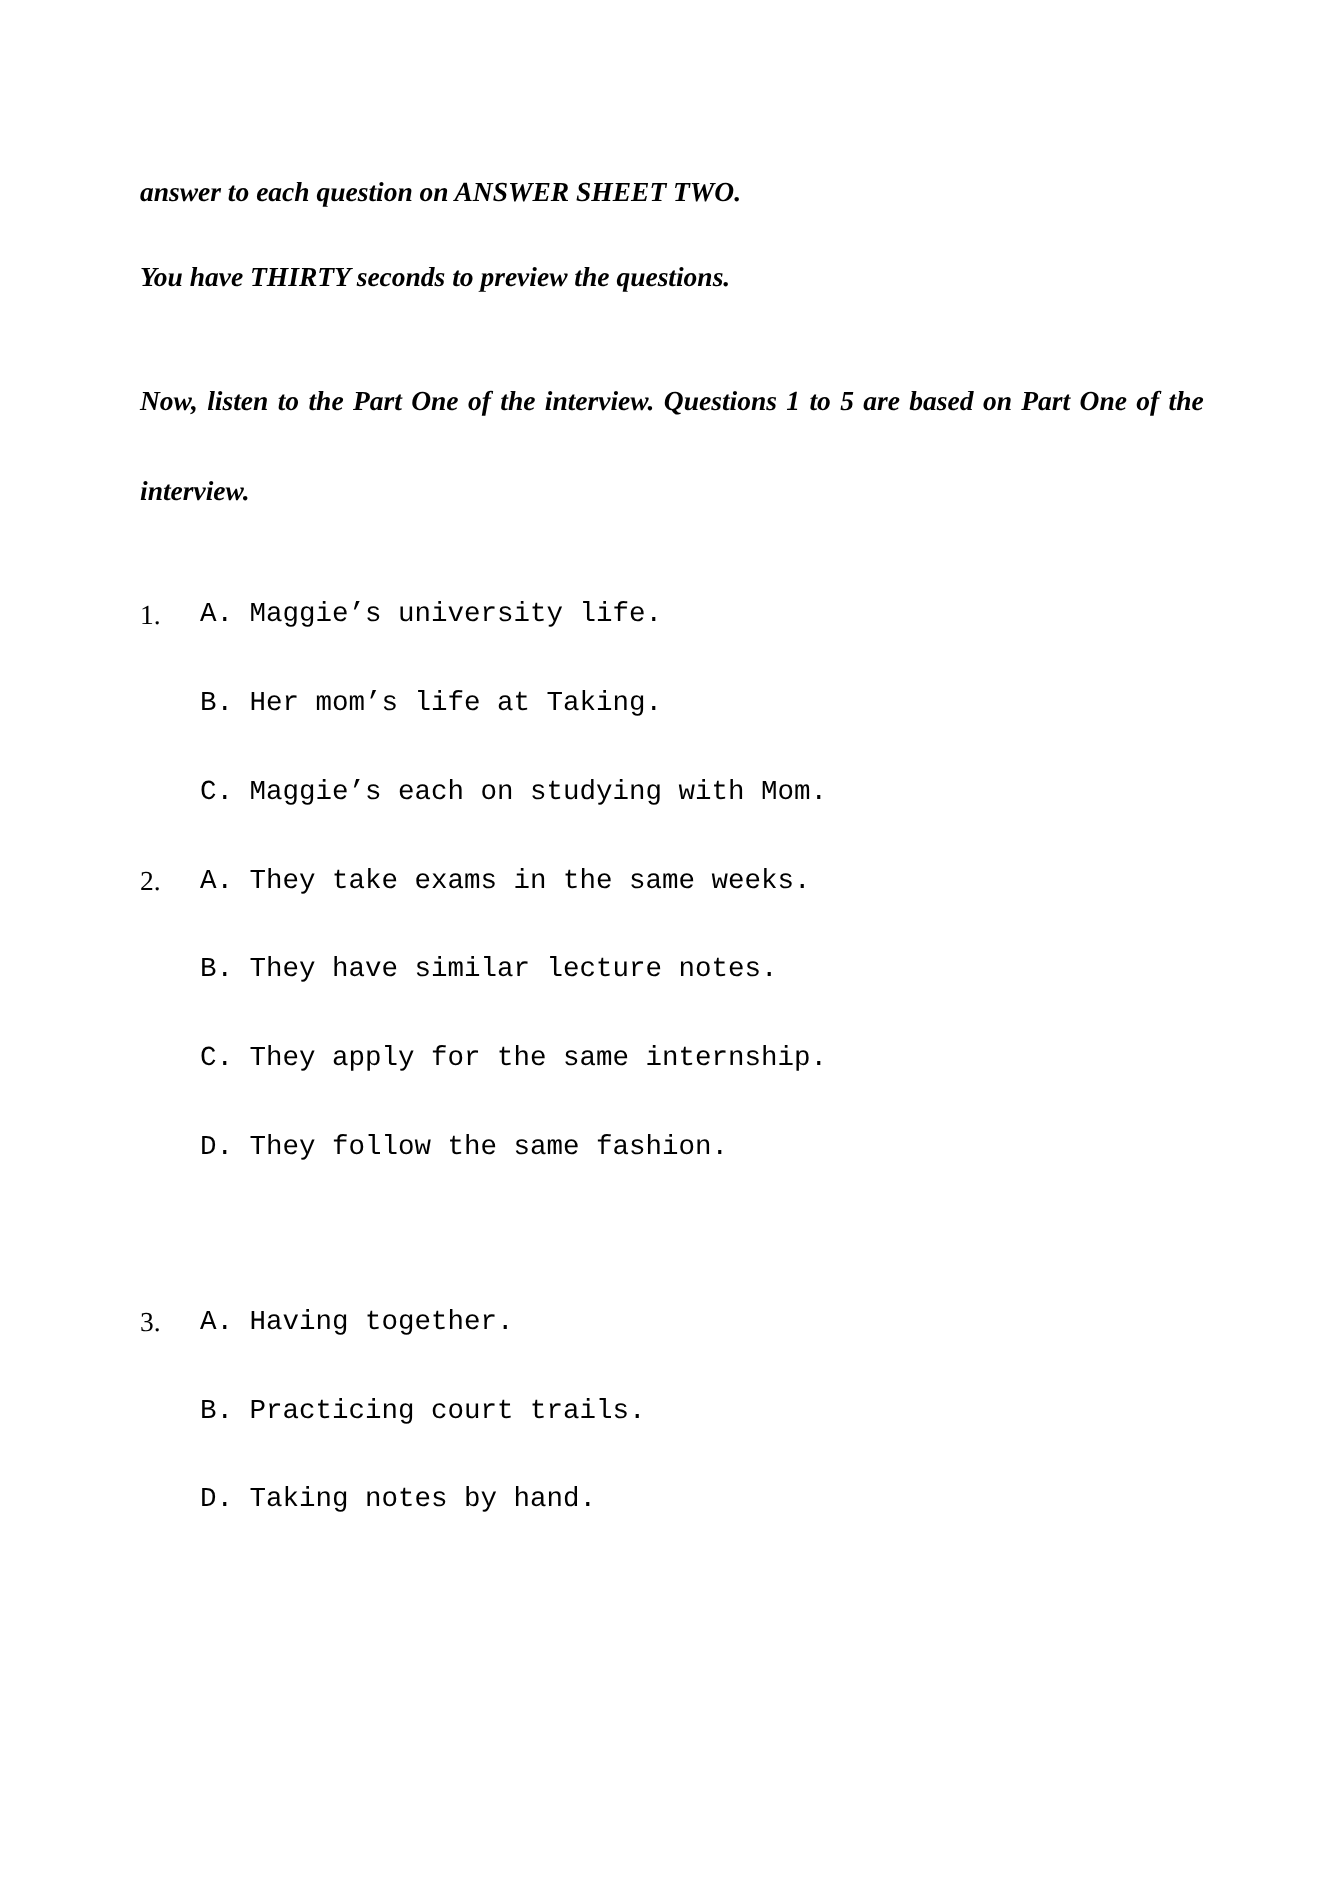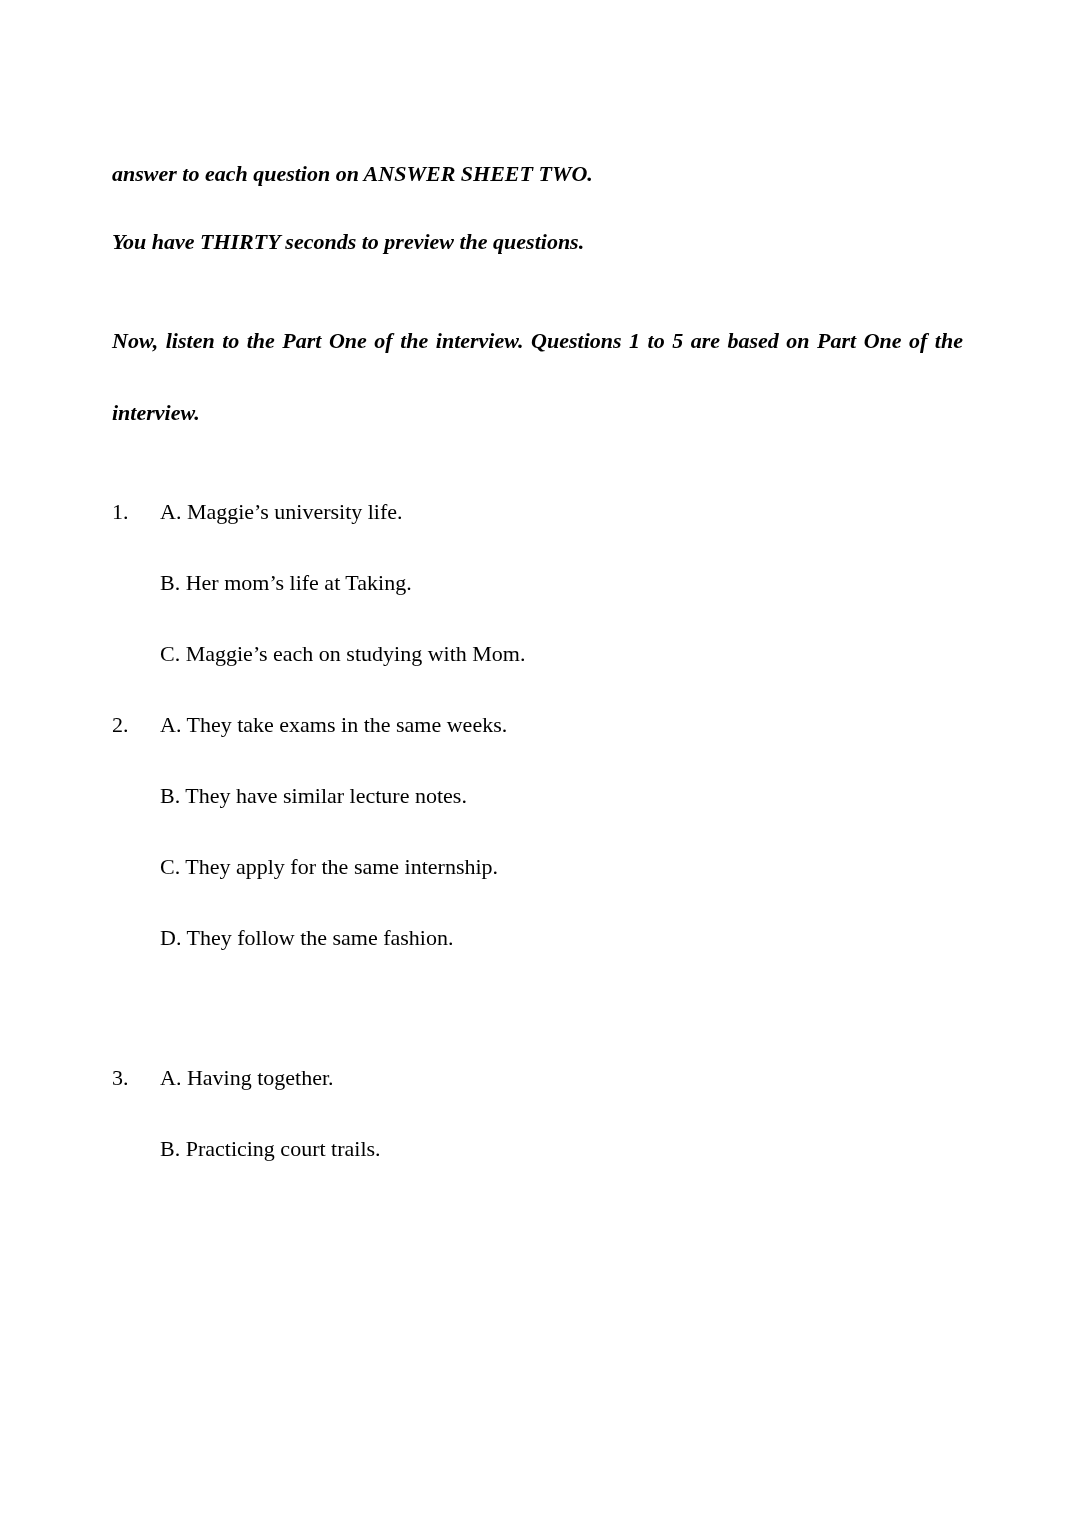--- a/index.html
+++ b/index.html
@@ -7,21 +7,20 @@
   .page {
     position: relative;
     width: 1075px;
     height: 1344px;
     background: #ffffff;
     color: #000000;
     font-family: "Liberation Serif", "DejaVu Serif", serif;
     font-size: 22px;
     padding: 139px 112px 0 112px;
     overflow: hidden;
-    margin-top: 20px;
   }
   .line {
     line-height: 30px;
     white-space: pre-wrap;
   }
   .bold-italic {
     font-weight: bold;
     font-style: italic;
   }
   .intro-1 { margin-bottom: 38px; }
@@ -35,21 +34,21 @@
   .question {
     display: flex;
     align-items: flex-start;
   }
   .question.extra-gap { margin-top: 69px; }
   .q-num {
     width: 48px;
     flex: 0 0 48px;
     line-height: 30px;
   }
-  .q-options { flex: 1 1 auto; }
+  .q-options { flex: 1 1 auto; font-family: Liberation Mono, monospace; }
   .q-options .option { margin-bottom: 41px; }
 </style>
 </head>
 <body>
 
 <div class="page">
 
   <div class="line bold-italic intro-1">answer to each question on ANSWER SHEET TWO.</div>
 
   <div class="line bold-italic intro-2">You have THIRTY seconds to preview the questions.</div>
@@ -75,16 +74,17 @@
       <div class="line option">C. They apply for the same internship.</div>
       <div class="line option">D. They follow the same fashion.</div>
     </div>
   </div>
 
   <div class="question extra-gap">
     <div class="q-num line">3.</div>
     <div class="q-options">
       <div class="line option">A. Having together.</div>
       <div class="line option">B. Practicing court trails.</div>
+      <div class="line option">D. Taking notes by hand.</div>
     </div>
   </div>
 
 </div>
 
 </body></html>

